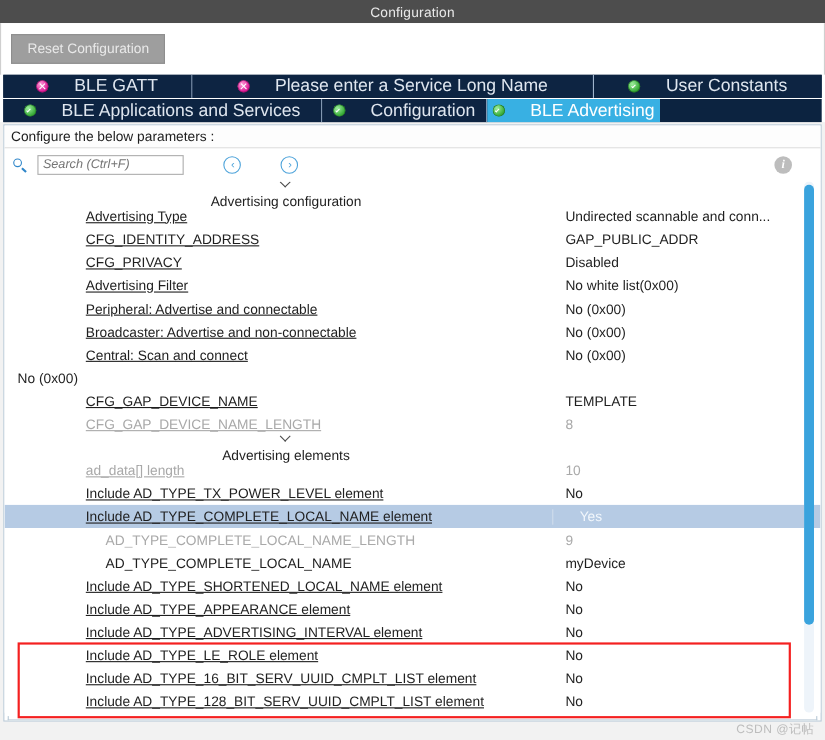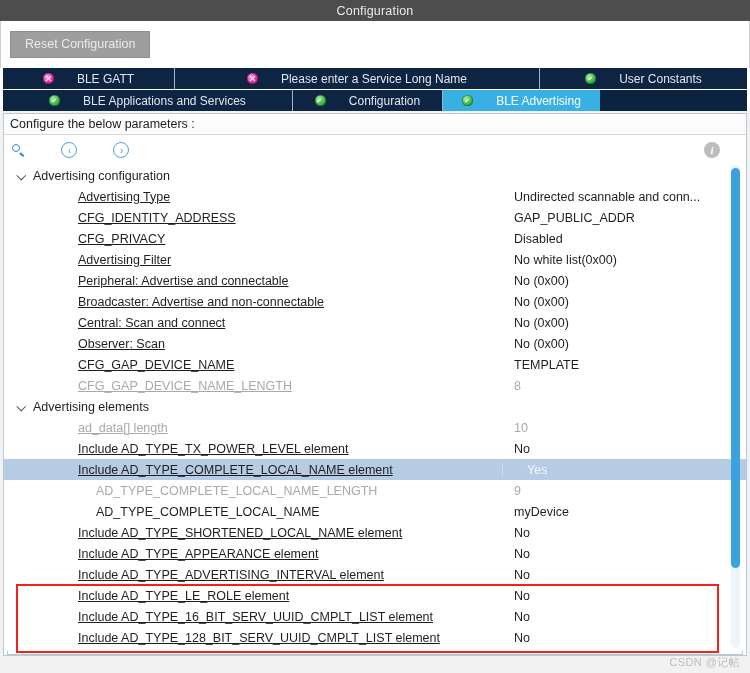--- a/index.html
+++ b/index.html
@@ -27,21 +27,21 @@
   .reset-btn{
     background:#9e9e9e;color:#e9e9e9;border:1px solid #8e8e8e;
     font-size:12.5px;padding:6px 14px;line-height:1;
     font-family:inherit;cursor:pointer;text-align:right;
   }
 
   
   .tabwrap{padding:0 3px;box-sizing:border-box;background:#ffffff;}
   .tabrow{display:flex;height:21px;margin-bottom:1px;background:#0c2340;}
   .tab{
-    background:#0d2442;color:#dfe6ef;font-size:12px;
+    background:#0d2442;color:#dfe6ef;font-size:16px;
     display:flex;align-items:center;justify-content:center;gap:23px;
     box-sizing:border-box;border-right:1px solid #9fb4cc;
     white-space:nowrap;overflow:hidden;cursor:pointer;
   }
   .tab:last-child{border-right:none;text-align:center;}
   .tab.active{background:#38b0e3;color:#ffffff;}
 
   .ico{width:11px;height:11px;border-radius:50%;position:relative;flex:none;
        display:inline-block;}
   .ico.ok{background:radial-gradient(circle at 35% 32%,#9ff09f 0%,#3cae3c 62%,#1f7a1f 100%);
@@ -104,21 +104,21 @@
   .tree{position:relative;background:#ffffff;height:483px;overflow:hidden;}
   .row{
     height:21px;display:flex;align-items:center;box-sizing:border-box;
     font-size:12.5px;color:#1f1f1f;position:relative;
   }
   .row.sel{background:#b6cbe4;}
   .row .name{padding-left:14px;flex:none;width:498px;box-sizing:border-box;
              white-space:nowrap;overflow:hidden;}
   .row .val{flex:1;white-space:nowrap;overflow:hidden;padding-left:12px;
             box-sizing:border-box;}
-  .row.group .name{padding-left:14px;display:flex;align-items:center;gap:6px;}
+  .row.group .name{padding-left:14px;display:flex;align-items:center;gap:6px;flex-direction:column;}
   .row.child .name{padding-left:74px;text-decoration:underline;}
   .row.grandchild .name{padding-left:92px;}
   .row.dim{color:#a9a9a9;}
   .row.sel .val{color:#f2f7fc;border-left:1px solid #cfdcec;padding-left:24px;}
   .chev{
     width:9px;height:9px;flex:none;position:relative;display:inline-block;cursor:pointer;
   }
   .chev::after{
     content:"";position:absolute;left:0;top:1px;width:5.5px;height:5.5px;
     border-right:1.4px solid #4a4a4a;border-bottom:1.4px solid #4a4a4a;
@@ -195,20 +195,21 @@
         </div>
       </div>
   </div>
 
   <div class="panel">
 
     <div class="hint">Configure the below parameters :</div>
 
     <div class="searchbar">
       <span class="mag"></span>
+      <input class="search-input" type="text" placeholder="Search (Ctrl+F)" style="">
       <span class="nav-gap"></span>
       <button class="navbtn">‹</button>
       <span class="nav-gap"></span>
       <button class="navbtn">›</button>
       <span class="info-ico">i</span>
     </div>
 
     <div class="tree" id="tree">
       <div class="row group">
           <div class="name">
@@ -239,21 +240,20 @@
         </div>
         <div class="row child">
           <div class="name">Broadcaster: Advertise and non-connectable</div>
           <div class="val">No (0x00)</div>
         </div>
         <div class="row child">
           <div class="name">Central: Scan and connect</div>
           <div class="val">No (0x00)</div>
         </div>
         <div class="row child">
-          <div class="name">Observer: Scan</div>
           <div class="val">No (0x00)</div>
         </div>
         <div class="row child">
           <div class="name">CFG_GAP_DEVICE_NAME</div>
           <div class="val">TEMPLATE</div>
         </div>
         <div class="row child dim">
           <div class="name">CFG_GAP_DEVICE_NAME_LENGTH</div>
           <div class="val">8</div>
         </div>

